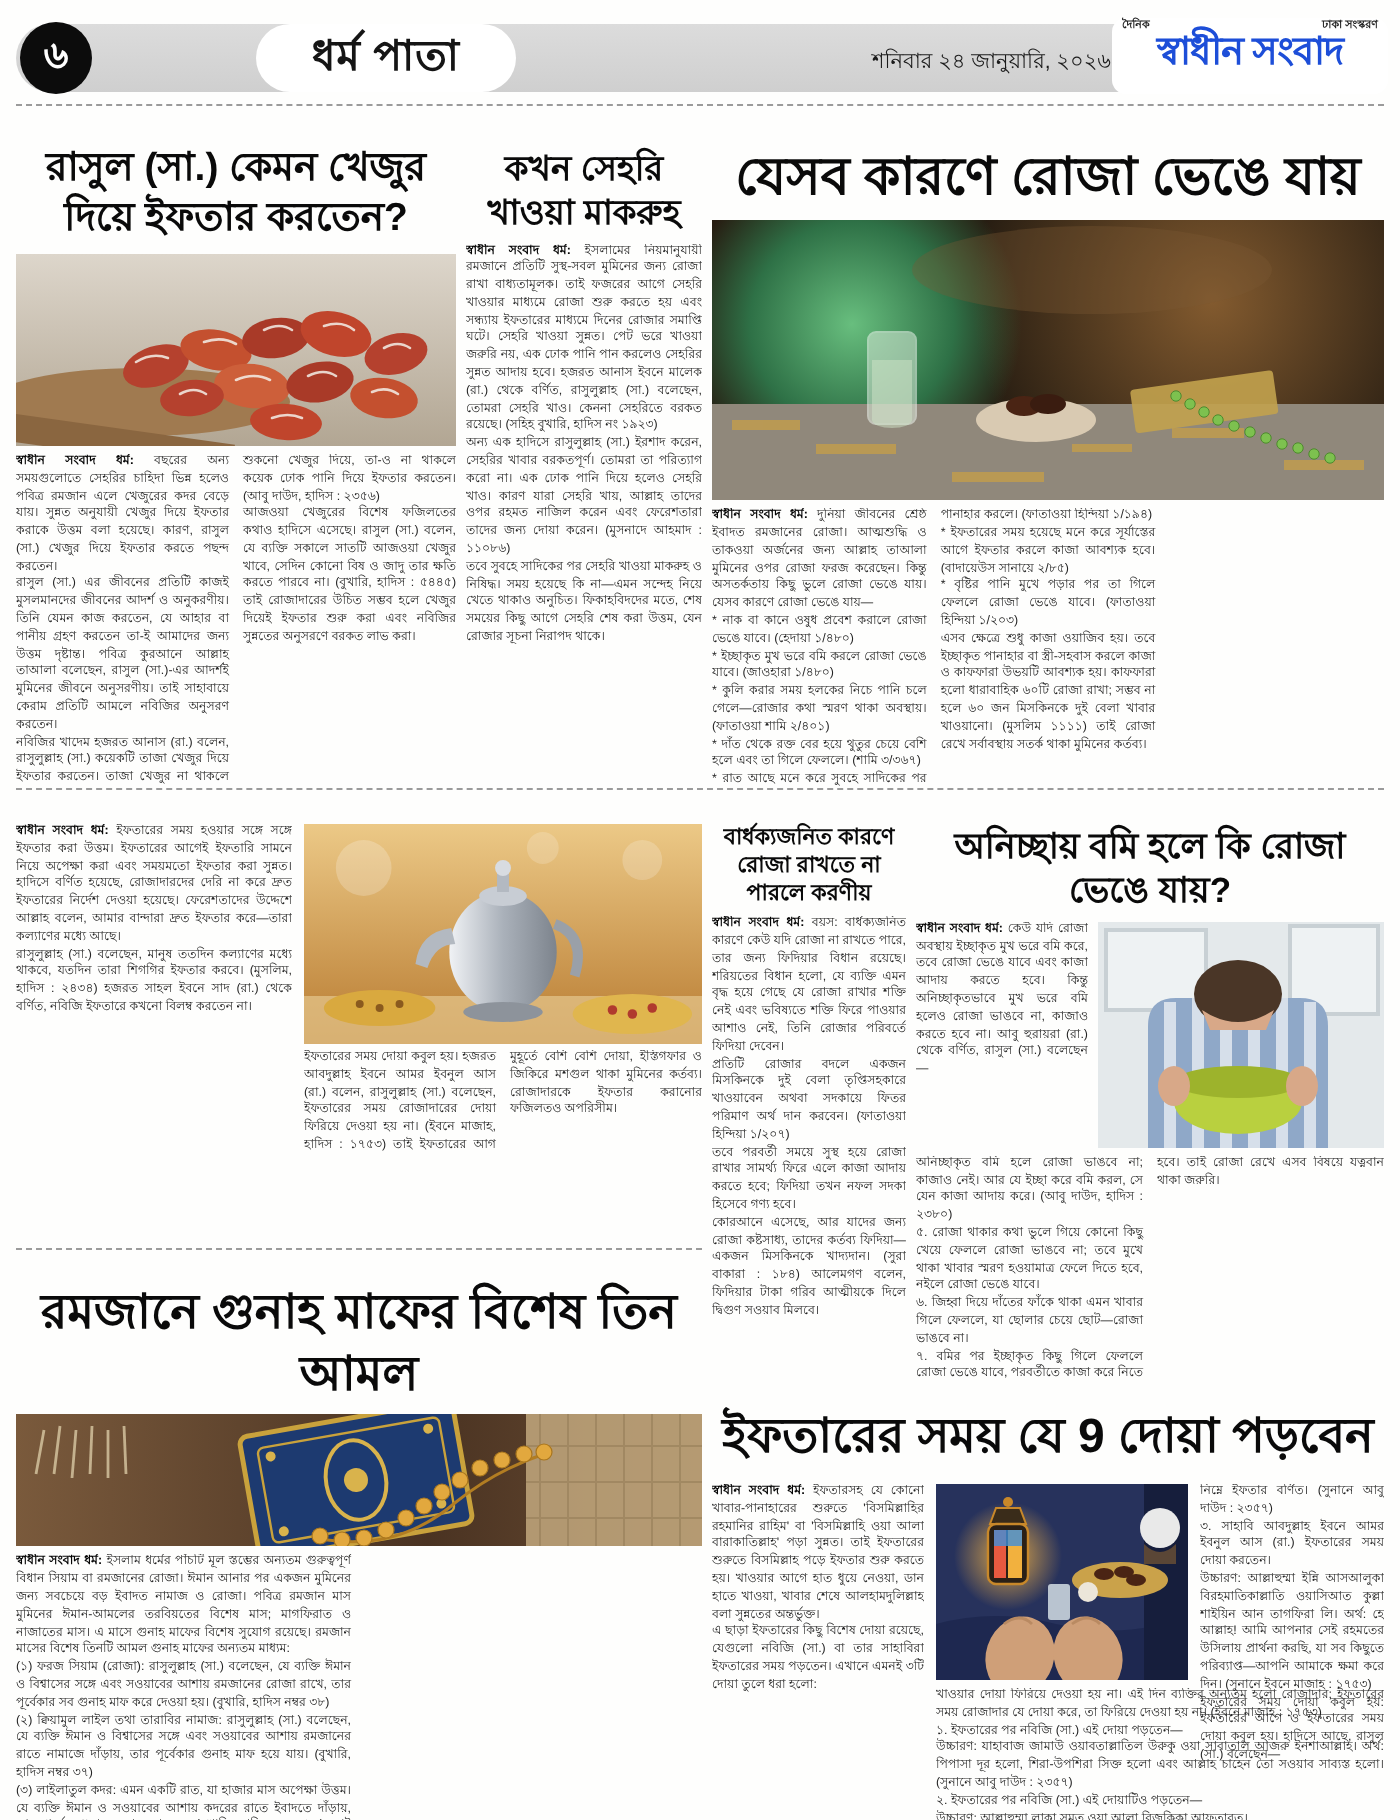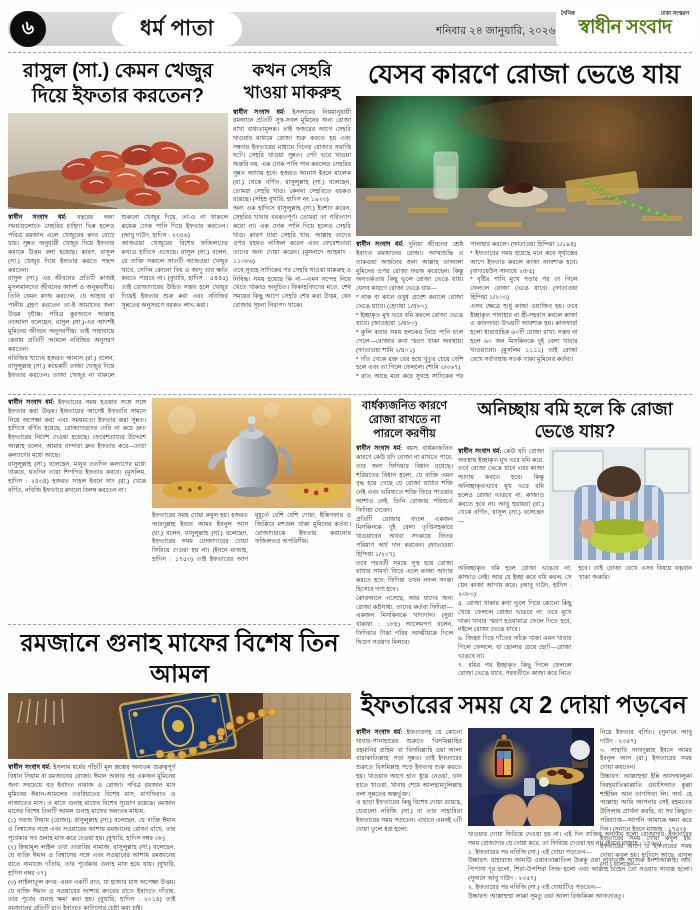--- a/index.html
+++ b/index.html
@@ -8,31 +8,31 @@
     position:relative; width:700px; height:910px; margin:0 auto;
     background:#fefefd; overflow:hidden; color:#151515;
     font-family:"Liberation Sans", sans-serif;
   }
   
   .hdr-bar { position:absolute; left:8px; top:12px; width:684px; height:34px;
     background:linear-gradient(#dcdcdc,#cfcfcf); border-radius:17px; }
   .page-circle { position:absolute; left:10px; top:11px; width:36px; height:36px;
     background:#0c0c0c; border-radius:50%; color:#fff; font-size:19px; font-weight:bold;
     display:flex; align-items:center; justify-content:center; }
-  .section-pill { position:absolute; left:112px; top:12px; width:130px; height:34px;
+  .section-pill { position:absolute; left:128px; top:12px; width:130px; height:34px;
     background:#fff; border-radius:17px; display:flex; align-items:center; justify-content:center;
     font-size:21px; font-weight:bold; letter-spacing:.5px; }
   .date-line { position:absolute; left:436px; top:23px; font-size:10.5px; color:#1a1a1a; }
   .masthead { position:absolute; left:556px; top:9px; width:138px; height:38px;
     background:#fff; border-radius:7px; padding:2px 5px 0 5px; }
   .mh-top { display:flex; justify-content:space-between; font-size:5.5px; font-weight:bold; color:#222; line-height:1; }
-  .mh-name { font-size:19px; font-weight:900; letter-spacing:-.5px; line-height:1.05; text-align:center; color:#4d7c0f; }
+  .mh-name { font-size:19px; font-weight:900; letter-spacing:-.5px; line-height:1.05; text-align:center; color:#1d4ed8; }
   .dash-h { position:absolute; border-top:1px dashed #9b9b9b; }
   
-  .art { position:absolute; }
+  .art { position:absolute;margin-top:14px; }
   .hl { font-weight:900; text-align:center; color:#0a0a0a; line-height:1.28;
         font-family:"Liberation Sans", sans-serif; }
   .hl-a { font-size:19.5px; margin-bottom:5px; }
   .hl-b { font-size:17px; margin-bottom:4px; }
   .hl-c { font-size:26px; margin-bottom:5px; }
   .hl-d { font-size:20px; margin-bottom:5px; }
   .hl-e { font-size:11px; margin-bottom:4px; }
   .hl-f { font-size:17.5px; margin-bottom:4px; }
   .hl-h { font-size:24px; margin-bottom:4px; }
   .hl-g { font-size:24px; margin-bottom:5px; }
@@ -361,21 +361,21 @@
         </g>
       </svg>
     </div>
     <div class="body-txt"><b class="lead">স্বাধীন সংবাদ ধর্ম:</b><span> ইসলাম ধর্মের পাঁচটি মূল স্তম্ভের অন্যতম গুরুত্বপূর্ণ বিধান সিয়াম বা রমজানের রোজা। ঈমান আনার পর একজন মুমিনের জন্য সবচেয়ে বড় ইবাদত নামাজ ও রোজা। পবিত্র রমজান মাস মুমিনের ঈমান-আমলের তরবিয়তের বিশেষ মাস; মাগফিরাত ও নাজাতের মাস। এ মাসে গুনাহ মাফের বিশেষ সুযোগ রয়েছে। রমজান মাসের বিশেষ তিনটি আমল গুনাহ মাফের অন্যতম মাধ্যম:
 (১) ফরজ সিয়াম (রোজা): রাসুলুল্লাহ (সা.) বলেছেন, যে ব্যক্তি ঈমান ও বিশ্বাসের সঙ্গে এবং সওয়াবের আশায় রমজানের রোজা রাখে, তার পূর্বেকার সব গুনাহ মাফ করে দেওয়া হয়। (বুখারি, হাদিস নম্বর ৩৮)
 (২) ক্বিয়ামুল লাইল তথা তারাবির নামাজ: রাসুলুল্লাহ (সা.) বলেছেন, যে ব্যক্তি ঈমান ও বিশ্বাসের সঙ্গে এবং সওয়াবের আশায় রমজানের রাতে নামাজে দাঁড়ায়, তার পূর্বেকার গুনাহ মাফ হয়ে যায়। (বুখারি, হাদিস নম্বর ৩৭)
 (৩) লাইলাতুল কদর: এমন একটি রাত, যা হাজার মাস অপেক্ষা উত্তম। যে ব্যক্তি ঈমান ও সওয়াবের আশায় কদরের রাতে ইবাদতে দাঁড়ায়, তার পূর্বের গুনাহ ক্ষমা করা হয়। (বুখারি, হাদিস : ২০১৪) তাই রমজানের প্রতিটি রাত ইবাদতে কাটানোর চেষ্টা করা চাই।</span></div>
   </div>
 
   <div class="art" id="artG">
-    <div class="hl hl-g">ইফতারের সময় যে 2 দোয়া পড়বেন</div>
+    <div class="hl hl-g">ইফতারের সময় যে 9 দোয়া পড়বেন</div>
     <div class="body-txt g-left"><b class="lead">স্বাধীন সংবাদ ধর্ম:</b><span> ইফতারসহ যে কোনো খাবার-পানাহারের শুরুতে 'বিসমিল্লাহির রহমানির রাহিম' বা 'বিসমিল্লাহি ওয়া আলা বারাকাতিল্লাহ' পড়া সুন্নত। তাই ইফতারের শুরুতে বিসমিল্লাহ পড়ে ইফতার শুরু করতে হয়। খাওয়ার আগে হাত ধুয়ে নেওয়া, ডান হাতে খাওয়া, খাবার শেষে আলহামদুলিল্লাহ বলা সুন্নতের অন্তর্ভুক্ত।
 এ ছাড়া ইফতারের কিছু বিশেষ দোয়া রয়েছে, যেগুলো নবিজি (সা.) বা তার সাহাবিরা ইফতারের সময় পড়তেন। এখানে এমনই ৩টি দোয়া তুলে ধরা হলো:</span></div>
     <div class="photo g-photo">
       <svg width="100%" height="100%" viewBox="0 0 126 98" preserveAspectRatio="none">
         <defs>
           <radialGradient id="lGlow" cx=".5" cy=".5" r=".5">
             <stop offset="0" stop-color="#f4b445"></stop>
               <stop offset="1" stop-color="#f4b445" stop-opacity="0"></stop>
           </radialGradient>
         </defs>

